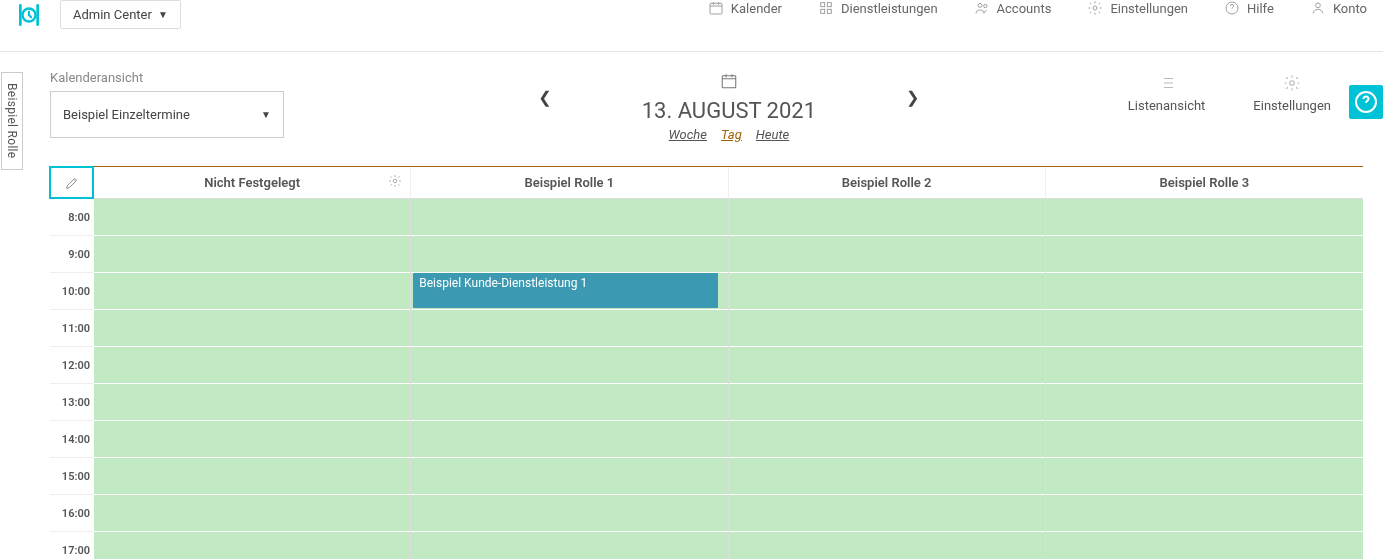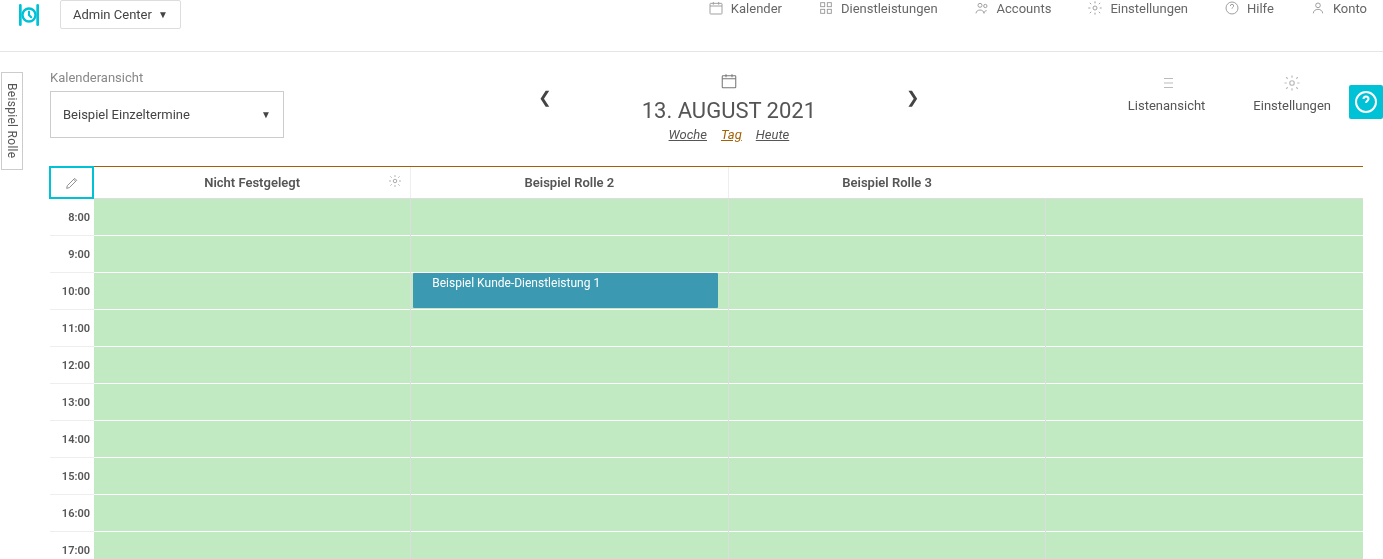--- a/index.html
+++ b/index.html
@@ -214,21 +214,21 @@
   .slot {
     height: 37px;
     border-bottom: 1px solid #fefefe;
   }
   .event {
     position: absolute;
     left: 2px; right: 10px;
     background: #3b9ab2;
     color: #fff;
     font-size: 12px;
-    padding: 3px 19px;
+    padding: 3px 6px;
     border-radius: 1px;
     overflow: hidden;
   }
 </style>
 </head>
 <body>
 
 <div class="topbar">
   <div class="topbar-left">
     <div class="logo">
@@ -357,20 +357,23 @@
           </svg>
       </div>
       <div class="cal-h">
         <span>Nicht Festgelegt</span>
         <span class="gear">
           <svg viewBox="0 0 24 24">
               <circle cx="12" cy="12" r="3"></circle>
               <path d="M12 2v3M12 19v3M4.2 4.2l2.1 2.1M17.7 17.7l2.1 2.1M2 12h3M19 12h3M4.2 19.8l2.1-2.1M17.7 6.3l2.1-2.1"></path>
             </svg>
         </span>
+      </div>
+      <div class="cal-h">
+        <span>Beispiel Rolle 1</span>
       </div>
       <div class="cal-h">
         <span>Beispiel Rolle 2</span>
       </div>
       <div class="cal-h">
         <span>Beispiel Rolle 3</span>
       </div>
     </div>
 
     <div class="cal-body">

